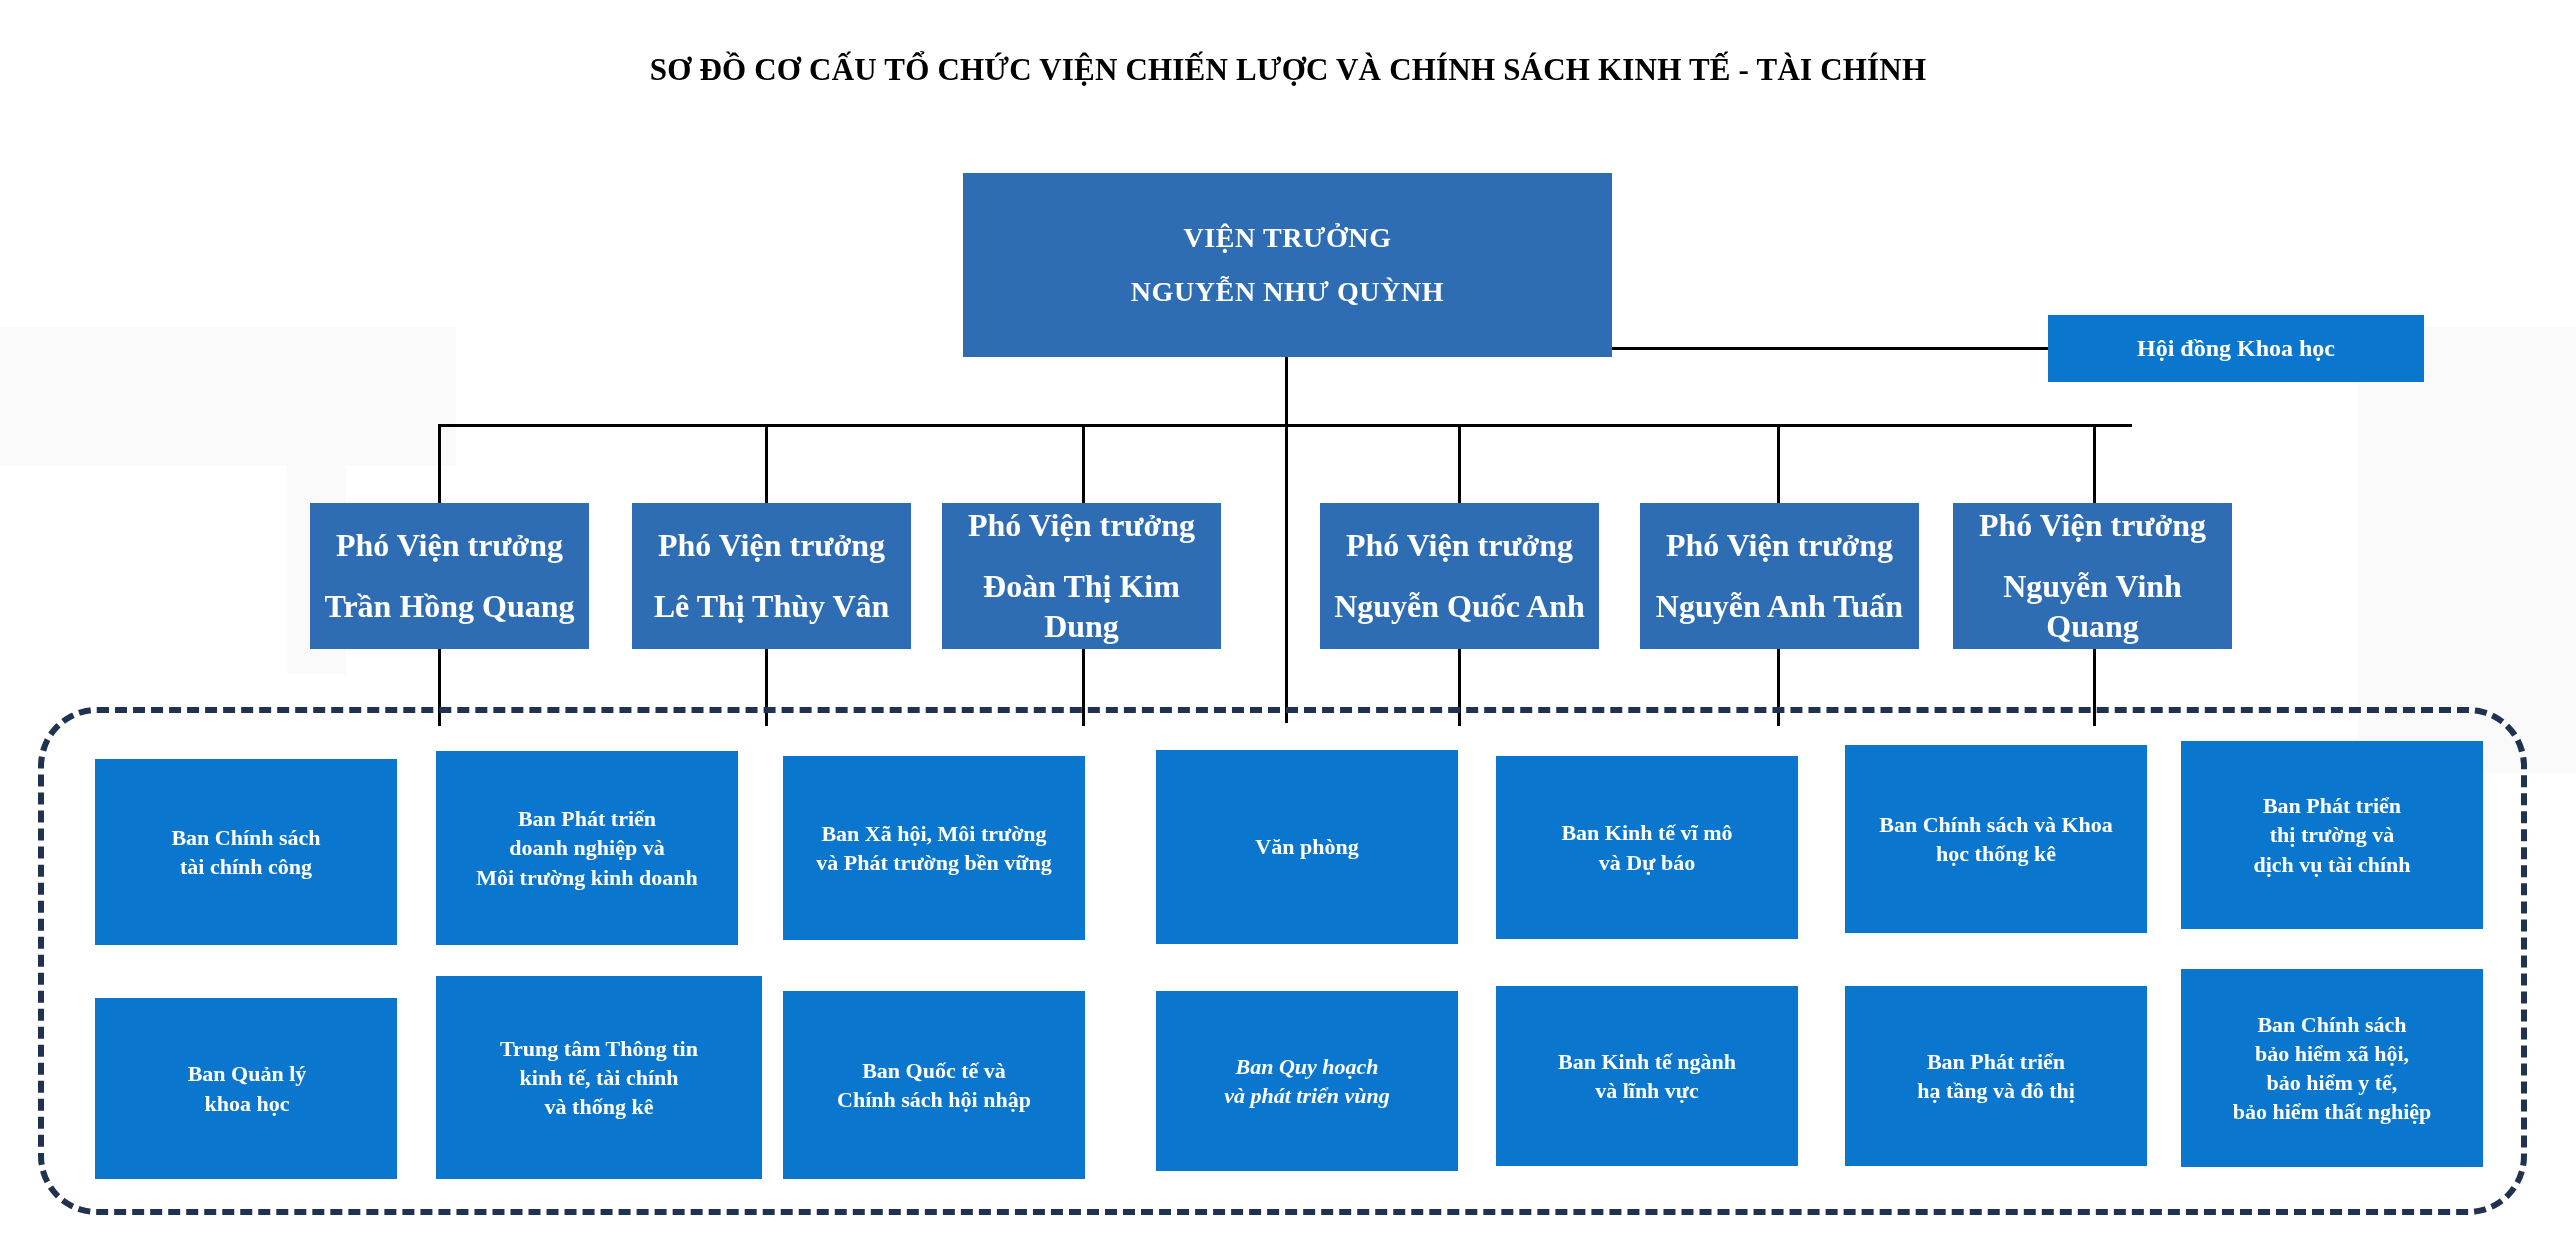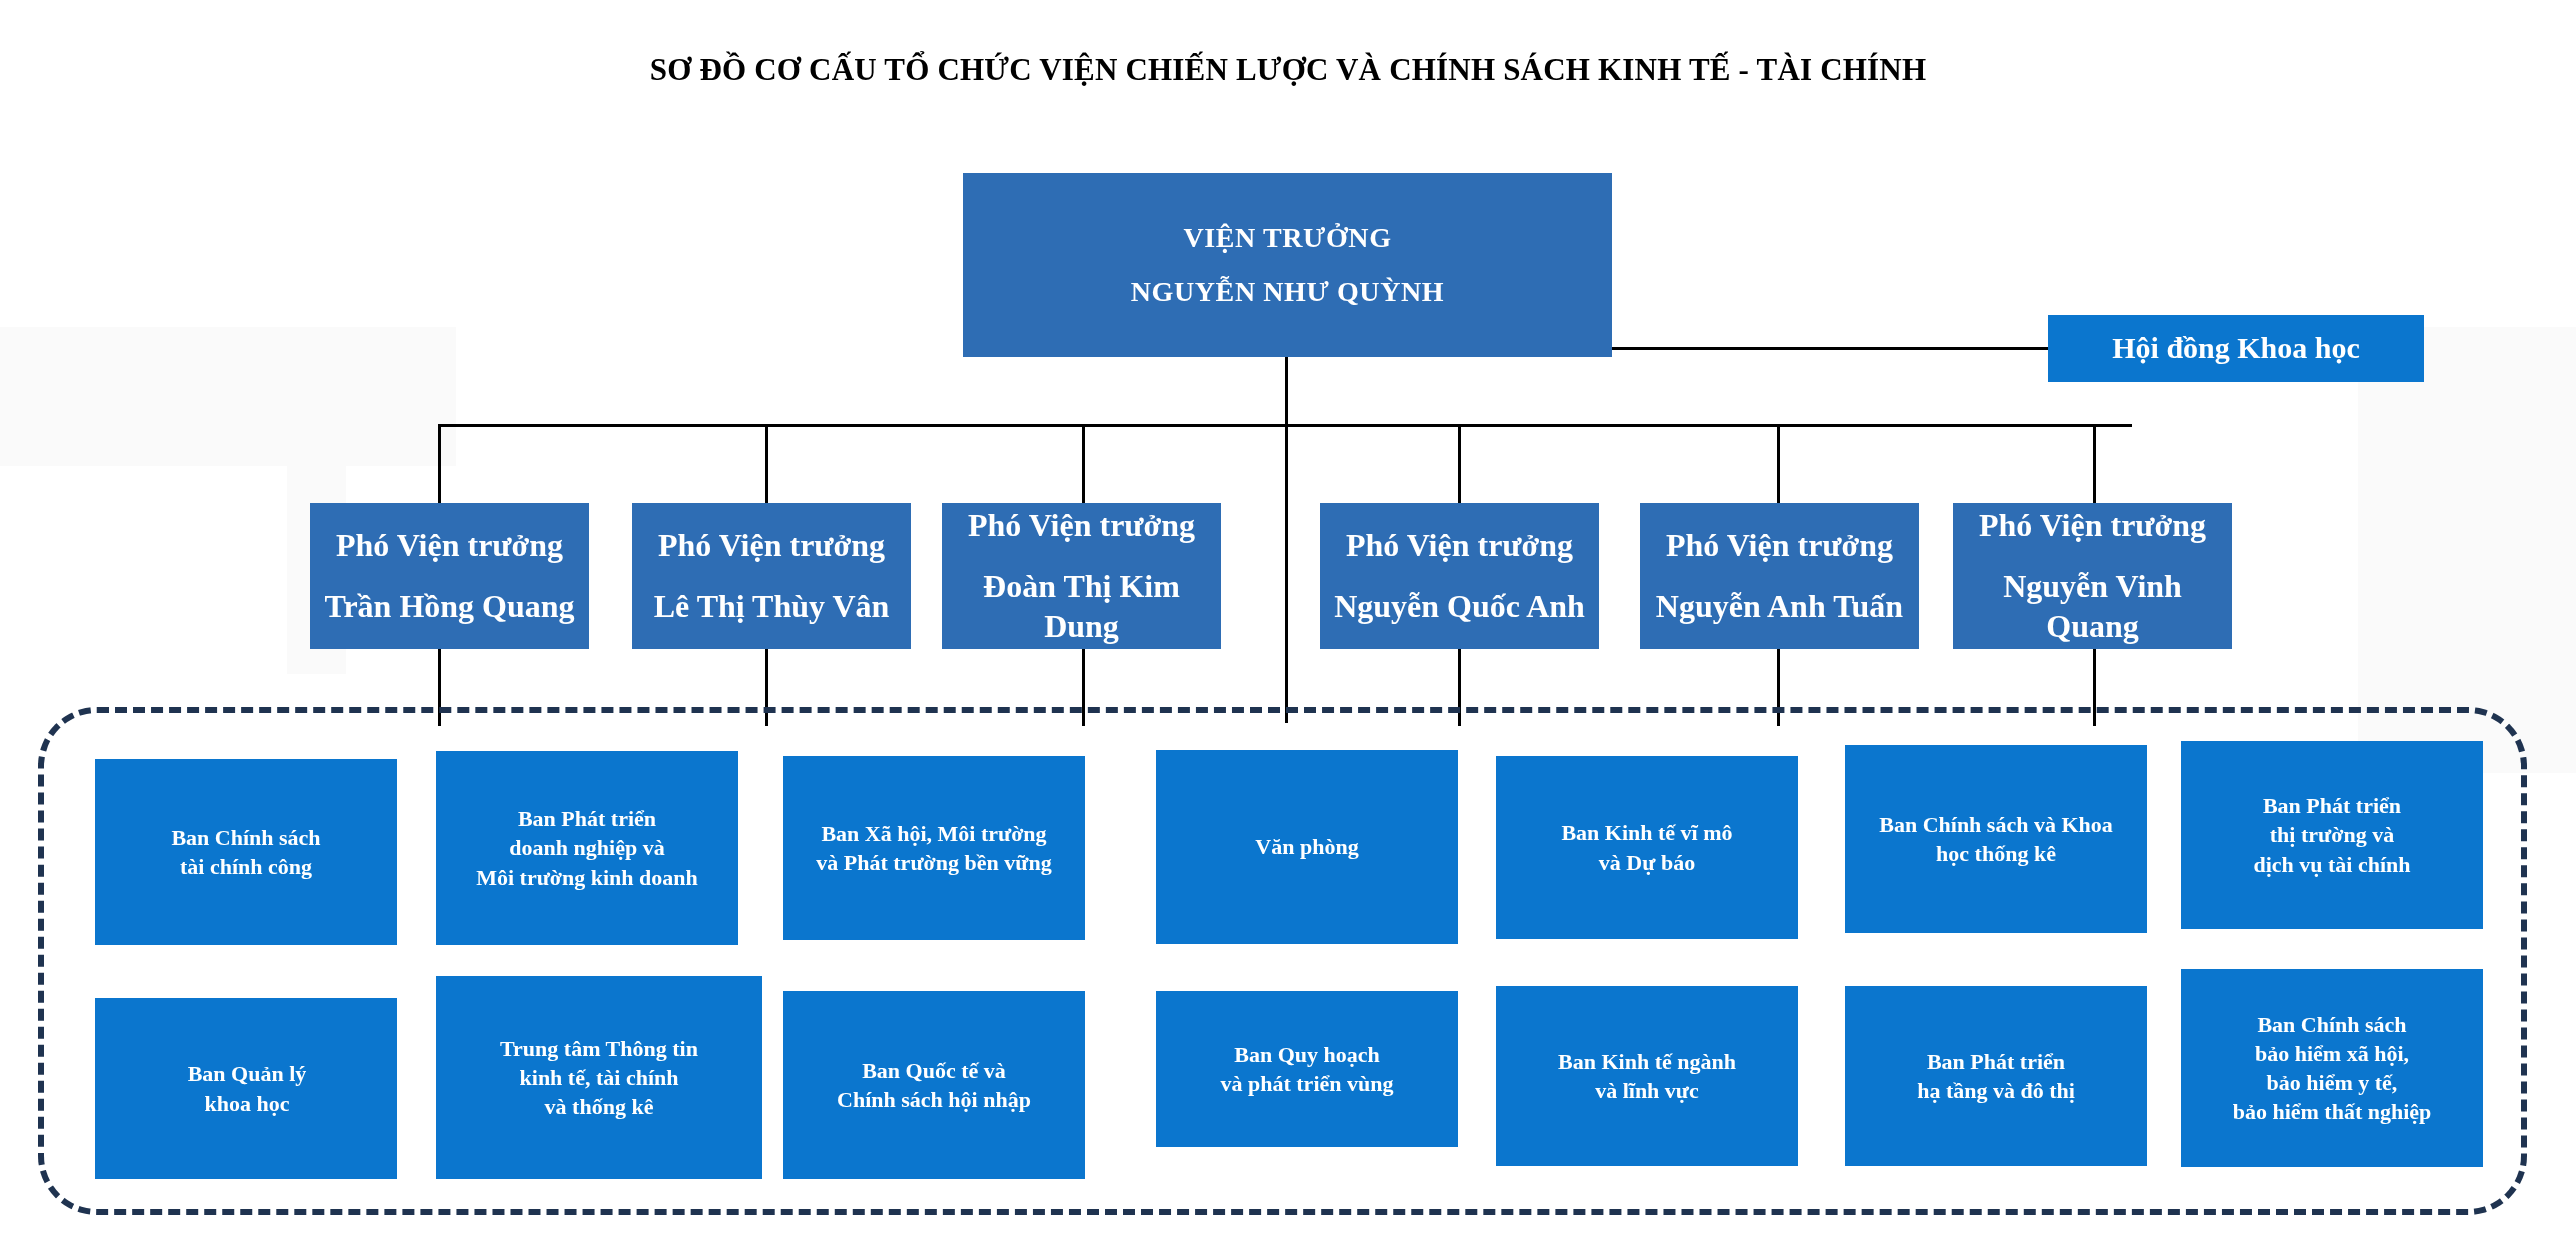--- a/index.html
+++ b/index.html
@@ -50,21 +50,21 @@
 
   .node-director {
     background: #2E6DB4;
     font-size: 28px;
     letter-spacing: 0.6px;
   }
   .node-director .line + .line { margin-top: 18px; }
 
   .node-council {
     background: #0B76CE;
-    font-size: 30px;
+    font-size: 24px;
   }
 
   .node-deputy {
     background: #2E6DB4;
     font-size: 32px;
   }
   .node-deputy .line + .line { margin-top: 20px; text-align: center; }
 
   .node-dept {
     background: #0B76CE;
@@ -220,21 +220,21 @@
     <span class="line">Trung tâm Thông tin</span>
     <span class="line">kinh tế, tài chính</span>
     <span class="line">và thống kê</span>
   </div>
 
   <div class="node node-dept" style="left:783px; top:991px; width:302px; height:188px;">
     <span class="line">Ban Quốc tế và</span>
     <span class="line">Chính sách hội nhập</span>
   </div>
 
-  <div class="node node-dept" style="left:1156px; top:991px; width:302px; height:156px;">
+  <div class="node node-dept" style="left:1156px; top:991px; width:302px; height:180px;font-style:italic;">
     <span class="line">Ban Quy hoạch</span>
     <span class="line">và phát triển vùng</span>
   </div>
 
   <div class="node node-dept" style="left:1496px; top:986px; width:302px; height:180px;">
     <span class="line">Ban Kinh tế ngành</span>
     <span class="line">và lĩnh vực</span>
   </div>
 
   <div class="node node-dept" style="left:1845px; top:986px; width:302px; height:180px;">

